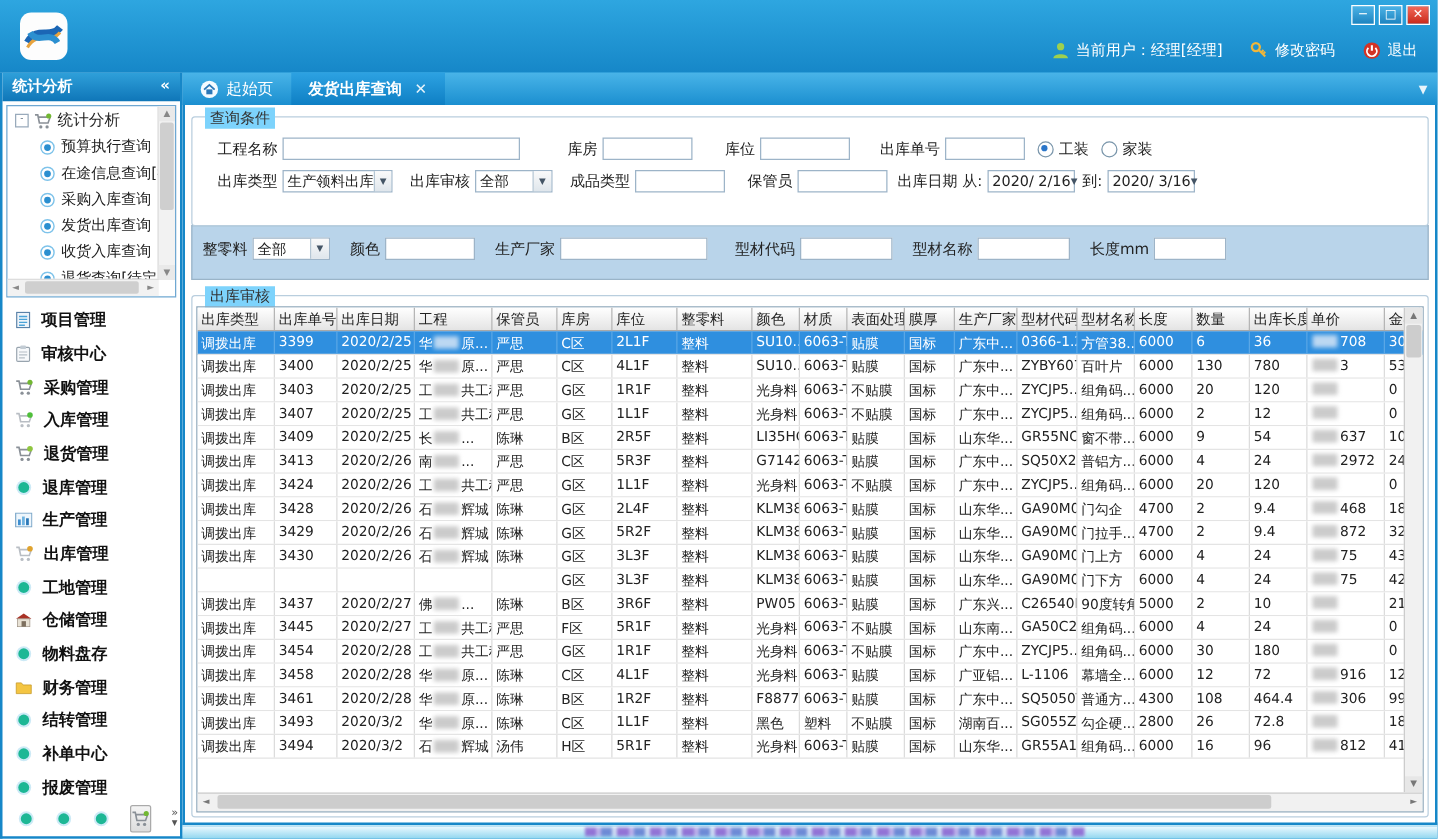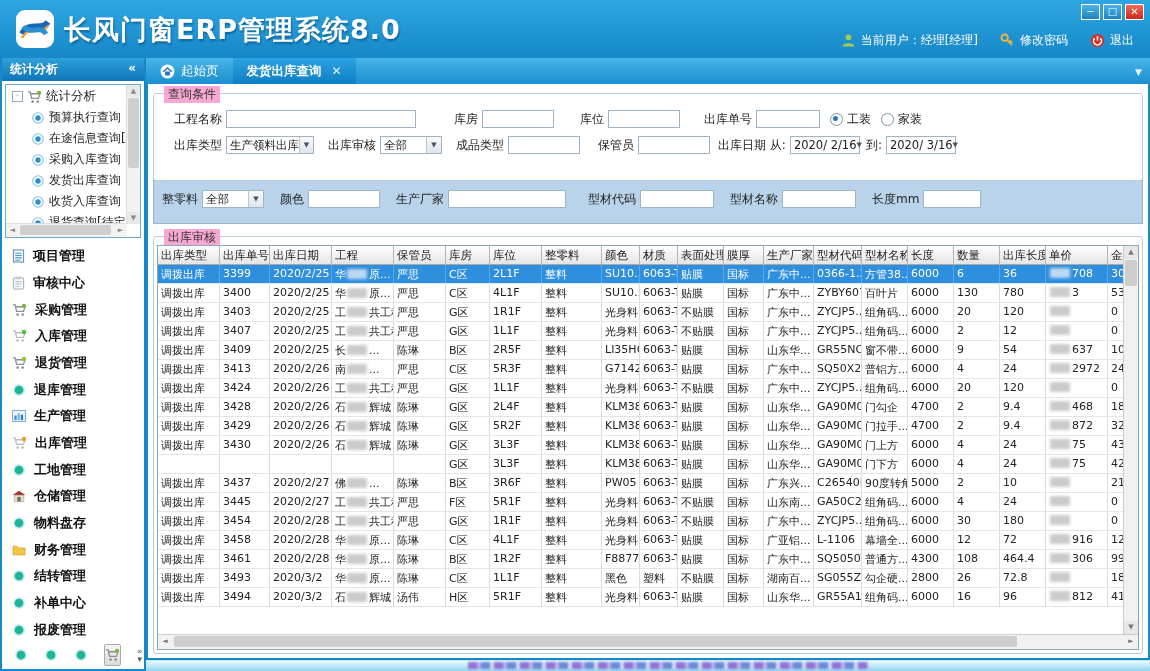--- a/index.html
+++ b/index.html
@@ -39,21 +39,21 @@
   
   .main{flex:1;display:flex;flex-direction:column;min-width:0;}
   .tabstrip{height:26px;background:linear-gradient(#49b4e8,#1b8fd0);display:flex;align-items:stretch;position:relative;}
   .dtab{display:flex;align-items:center;gap:6px;padding:0 14px;color:#fff;cursor:pointer;font-size:12.5px;}
   .dtab.active{background:linear-gradient(#2da2e2,#0e7fc4);font-weight:bold;}
   .dtab .x{color:#e8f4fb;font-size:12px;margin-left:4px;cursor:pointer;}
   .strip-arrow{position:absolute;right:8px;top:9px;color:#e8f4fb;font-size:9px;cursor:pointer;}
   .content{flex:1;background:#fff;border:2px solid #1687c8;border-top:none;box-sizing:border-box;display:flex;flex-direction:column;padding:3px 5px 0 5px;min-height:0;}
   
   .gbox{border:1px solid #b9cede;border-radius:3px;position:relative;}
-  .gbox>.glabel{position:absolute;top:-8px;left:10px;background:#f9a8d4;padding:0 4px;color:#333;font-size:12px;}
+  .gbox>.glabel{position:absolute;top:-8px;left:10px;background:#7dd3fc;padding:0 4px;color:#333;font-size:12px;}
   .qbox{height:72px;margin-top:6px;padding:12px 6px 2px 10px;}
   .qrow{display:flex;align-items:center;height:26px;}
   .ql{text-align:right;white-space:nowrap;padding-right:4px;}
   .tb{border:1px solid #9db4c8;height:18px;background:#fff;box-sizing:border-box;}
   .combo{border:1px solid #9db4c8;height:18px;background:#fff;box-sizing:border-box;display:flex;align-items:center;justify-content:space-between;padding-left:3px;font-size:11.5px;white-space:nowrap;cursor:pointer;}
   .combo .car{width:14px;height:16px;background:linear-gradient(#fafafa,#dfe6ec);border-left:1px solid #b5c6d4;color:#456;font-size:7px;display:flex;align-items:center;justify-content:center;}
   .radio{display:flex;align-items:center;gap:4px;margin-left:10px;cursor:pointer;}
   .rdot{width:11px;height:11px;border:1px solid #7a96ab;border-radius:50%;background:#fff;position:relative;}
   .rdot.on::after{content:"";position:absolute;left:2px;top:2px;width:5px;height:5px;border-radius:50%;background:#2b76c9;}
   .btn3d{border:1px solid #7a96ab;background:linear-gradient(#ffffff,#e0e8ee);border-radius:2px;display:flex;align-items:center;gap:8px;padding:0 10px;height:22px;cursor:pointer;font-size:12.5px;white-space:nowrap;}
@@ -94,21 +94,20 @@
 
 <div class="titlebar">
   <div class="logo icon">
       <svg width="42" height="42" viewBox="0 0 42 42">
         <rect x="2" y="2" width="38" height="38" rx="9" fill="#fdfdfd"></rect>
         <path d="M8 26c8-14 18-2 26-12" stroke="#1b66b5" stroke-width="6" fill="none"></path>
         <path d="M8 30c8-14 18-2 26-12" stroke="#e8a33d" stroke-width="2.5" fill="none"></path>
         <path d="M10 18c6 10 16-2 22 8" stroke="#2b8fd0" stroke-width="5" fill="none"></path>
       </svg>
     </div>
-  <div class="app-title">长风门窗ERP管理系统8.0</div>
   <div class="winctrls" id="winctrls">
       <div class="wbtn">─</div>
       <div class="wbtn">□</div>
       <div class="wbtn close">✕</div>
     </div>
   <div class="userbar">
     <span class="grp">
       <span class="icon">
           <svg width="15" height="15" viewBox="0 0 16 16">
             <circle cx="8" cy="4.6" r="3.1" fill="#9ed04e"></circle>

